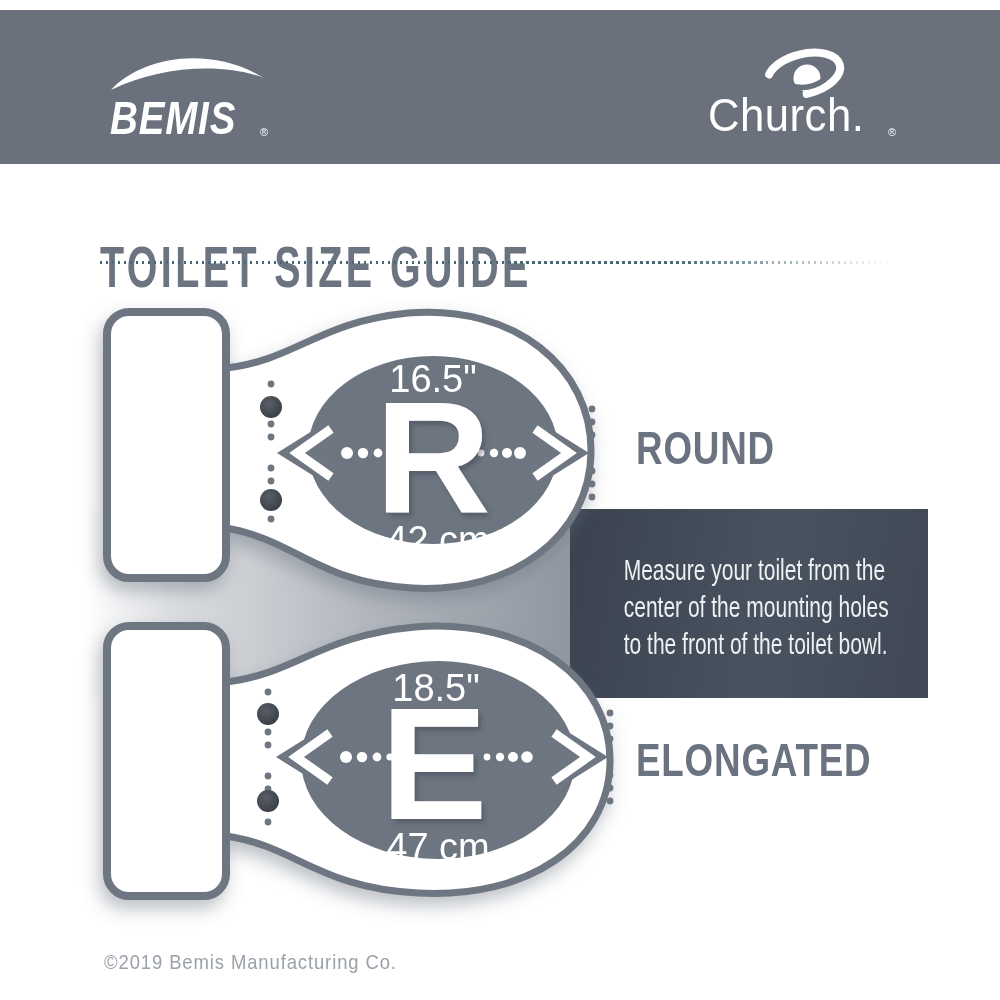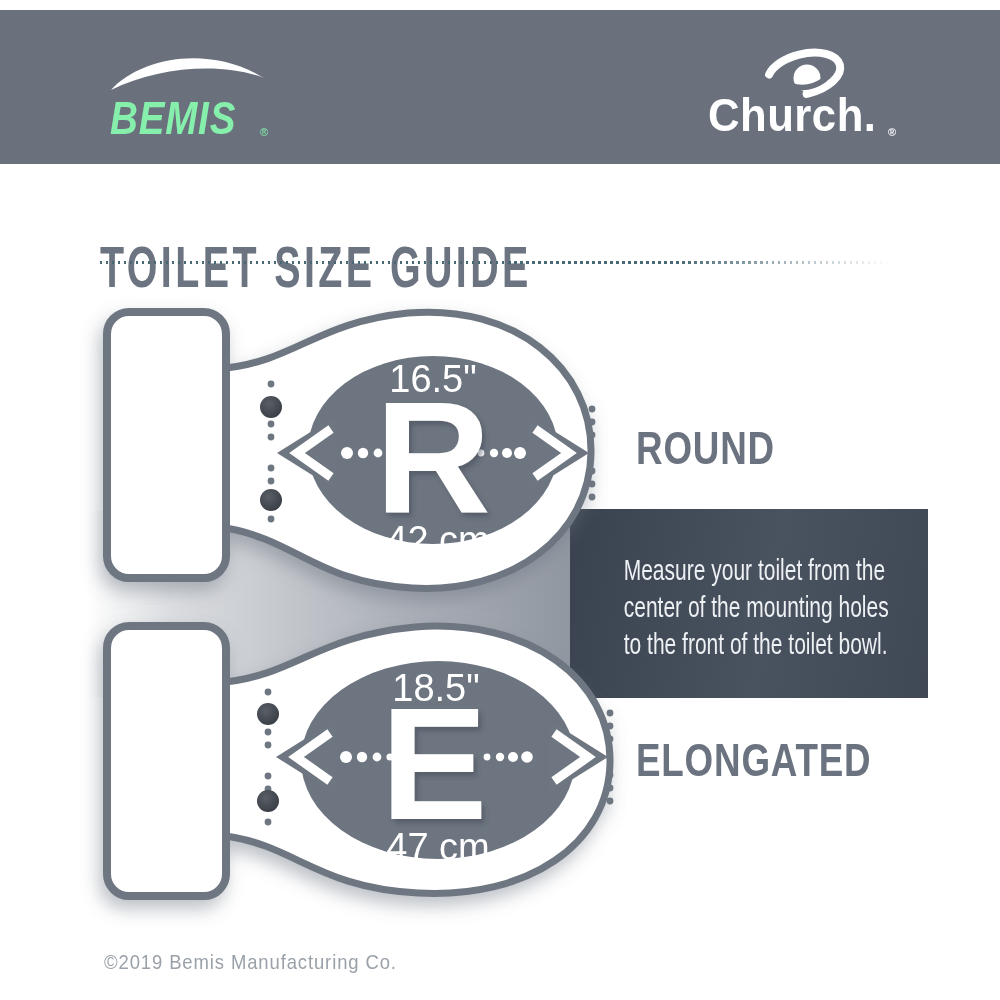--- a/index.html
+++ b/index.html
@@ -1,26 +1,26 @@
 <!DOCTYPE html>
 <html><head>
 <meta charset="utf-8">
 <style>
   html,body{margin:0;padding:0;}
   .page{position:relative;width:1000px;height:1000px;background:#ffffff;overflow:hidden;
         font-family:"Liberation Sans", sans-serif;}
 
   
   .brandbar{position:absolute;left:0;top:10px;width:1000px;height:154px;background:#6a717d;}
-  .bemis{position:absolute;left:108px;top:40px;width:170px;height:92px;color:#86efac;}
+  .bemis{position:absolute;left:108px;top:40px;width:170px;height:92px;color:#ffffff;}
   .bemis svg{display:block;}
   .bemis-word{position:absolute;left:2px;top:40px;font-size:47px;font-weight:bold;font-style:italic;
               letter-spacing:1px;transform:scaleX(0.82);transform-origin:left center;white-space:nowrap;}
   .bemis-reg{position:absolute;left:152px;top:76px;font-size:11px;}
-  .church{position:absolute;left:702px;top:36px;width:220px;height:100px;color:#ffffff;font-weight:bold;}
+  .church{position:absolute;left:702px;top:36px;width:220px;height:100px;color:#ffffff;}
   .church svg{display:block;margin-left:52px;}
   .church-word{position:absolute;left:6px;top:42px;font-size:46px;letter-spacing:0.5px;
                transform:scaleX(0.95);transform-origin:left center;white-space:nowrap;}
   .church-reg{position:absolute;left:186px;top:80px;font-size:11px;}
 
   
   .title{position:absolute;left:100px;top:199px;font-size:58px;color:#6b7480;letter-spacing:5px;
          line-height:1;transform:scaleX(0.68);transform-origin:left top;white-space:nowrap;}
   .rule{position:absolute;left:100px;top:261px;width:800px;height:3px;
         background:repeating-linear-gradient(90deg,#486874 0 2.5px,transparent 2.5px 6px);

